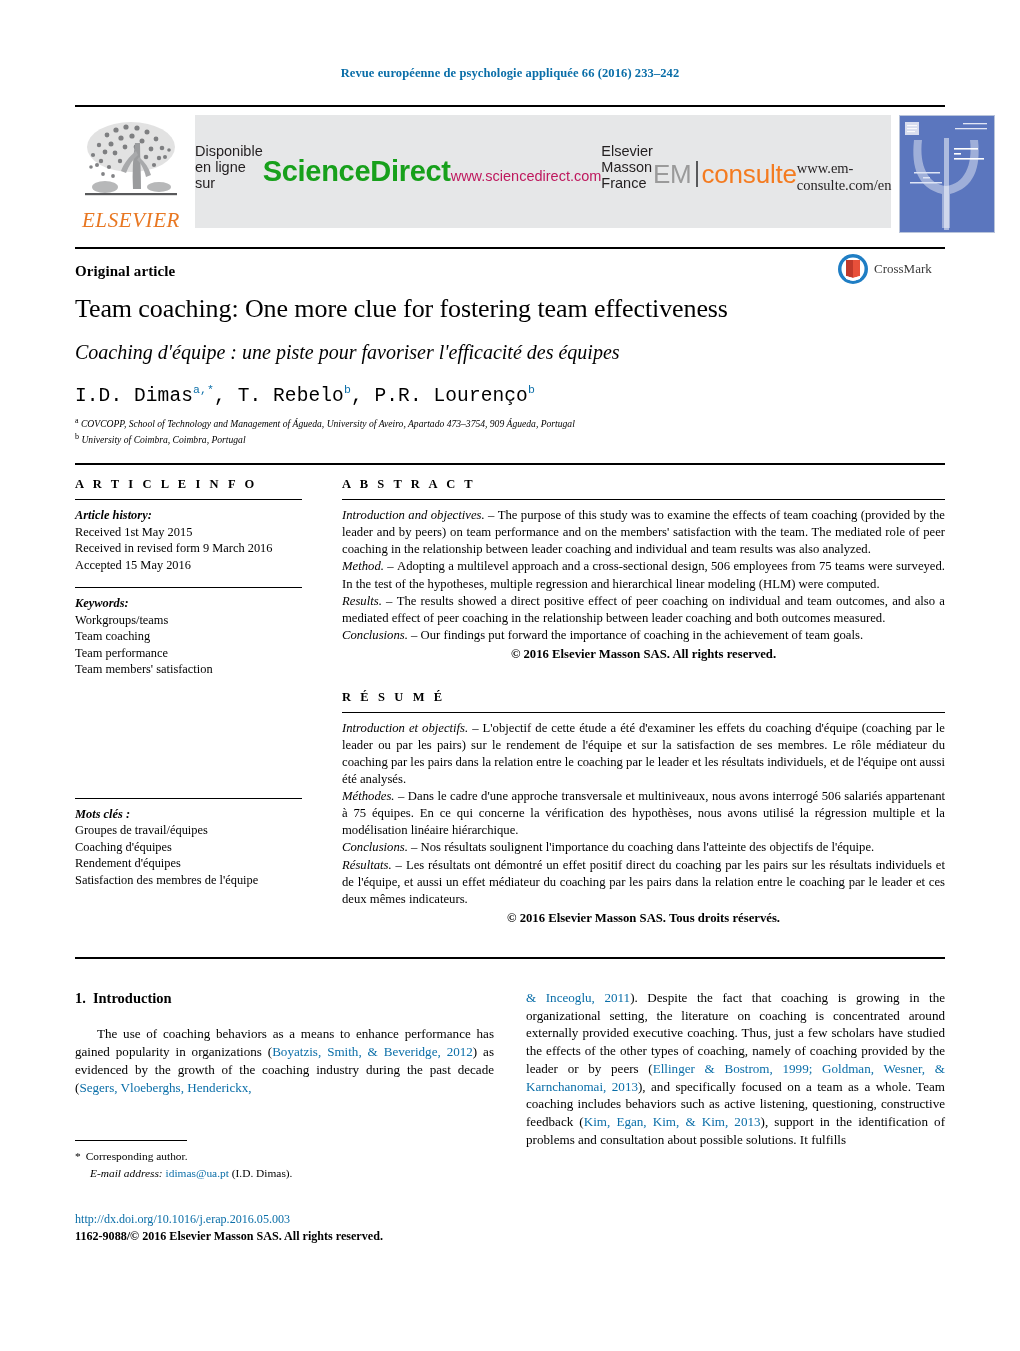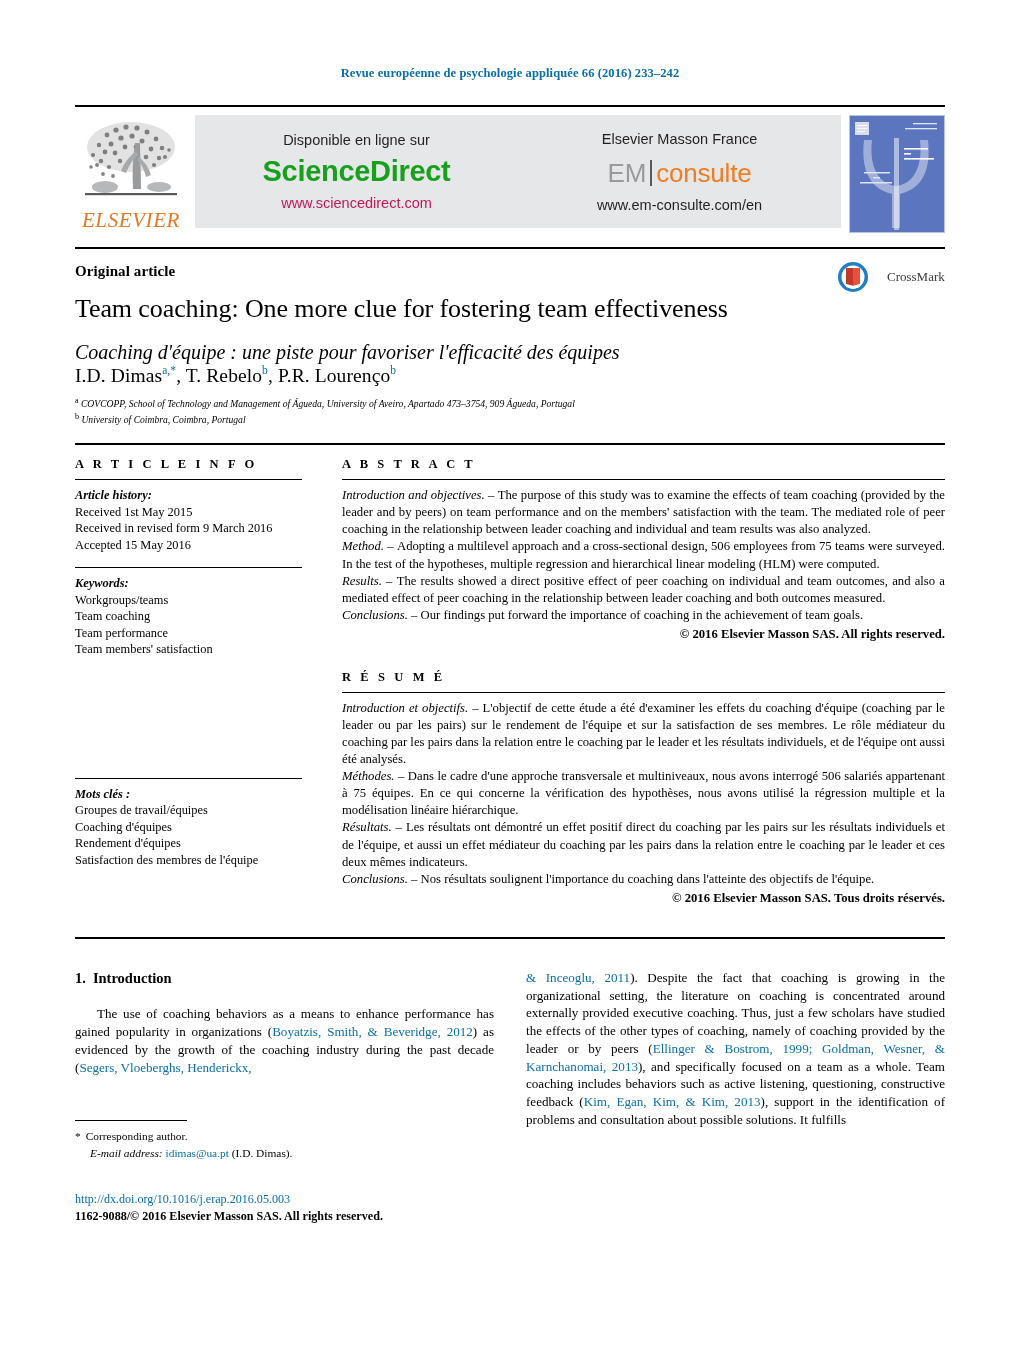--- a/index.html
+++ b/index.html
@@ -62,21 +62,21 @@
     flex: 1 1 auto;
     background: #e6e7e8;
     height: 113px;
     display: flex;
     margin-left: 8px;
     margin-right: 8px;
   }
   .banner-cell {
     flex: 1 1 50%;
     display: flex;
-    flex-direction: column;
+    flex-direction: row;
     align-items: center;
     justify-content: center;
     font-family: "Liberation Sans", sans-serif;
   }
   .banner-cell .small-top {
     font-size: 14.5px;
     color: #231f20;
     margin-bottom: 9px;
   }
   .sd-word {
@@ -105,20 +105,21 @@
     height: 26px;
     background: #58595b;
     margin: 0 4px;
     transform: translateY(4px);
   }
   .em-consulte { color: #F47B20; }
   .em-url {
     font-size: 14.5px;
     color: #231f20;
     margin-top: 11px;
+    font-family: Liberation Serif, serif;
   }
   .cover-thumb {
     flex: 0 0 96px;
     width: 96px;
     height: 118px;
     position: relative;
     overflow: hidden;
     border: 1px solid #b9c4da;
     box-sizing: border-box;
   }
@@ -145,39 +146,41 @@
     line-height: 1.12;
   }
   .sub-title {
     font-size: 20px;
     font-style: italic;
     margin-top: 13px;
     line-height: 1.15;
   }
   .authors {
     font-size: 19.5px;
+    margin-top: 19px;
     letter-spacing: .1px;
+    font-family: Liberation Mono, monospace;
   }
   .authors sup { font-size: 11.5px; color: #0a6ea8; }
   .affil {
     font-size: 9.6px;
     font-style: italic;
     line-height: 1.45;
     margin-top: 9px;
   }
   .affil sup { font-style: normal; font-size: 8px; }
 
   .crossmark {
     position: absolute;
     right: 0;
-    top: 12px;
+    top: 4px;
     width: 108px;
     display: flex;
     align-items: center;
-    gap: 18px;
+    gap: 5px;
   }
   .crossmark-label {
     font-family: "Liberation Serif", serif;
     font-size: 13px;
     color: #3b3b3b;
   }
 
   
   .info-rule {
     border-top: 2.2px solid #000;
@@ -214,21 +217,21 @@
     margin: 14px 0 7px 0;
   }
   .abs-body {
     font-size: 12.7px;
     line-height: 1.345;
     text-align: justify;
   }
   .abs-body p { margin: 0; }
   .abs-body .lead { font-style: italic; }
   .copyright {
-    text-align: right;
+    text-align: center;
     font-weight: bold;
     margin-top: 2px;
   }
   .resume-gap { height: 27px; }
 
   
   .body-rule {
     border-top: 2.2px solid #000;
     margin-top: 30px;
   }
@@ -450,22 +453,22 @@
         <div class="copyright">© 2016 Elsevier Masson SAS. All rights reserved.</div>
       </div>
 
       <div class="resume-gap"></div>
 
       <div class="sec-head">R É S U M É</div>
       <div class="thin-rule"></div>
       <div class="abs-body">
         <p><span class="lead">Introduction et objectifs. – </span><span>L'objectif de cette étude a été d'examiner les effets du coaching d'équipe (coaching par le leader ou par les pairs) sur le rendement de l'équipe et sur la satisfaction de ses membres. Le rôle médiateur du coaching par les pairs dans la relation entre le coaching par le leader et les résultats individuels, et de l'équipe ont aussi été analysés.</span></p>
         <p><span class="lead">Méthodes. – </span><span>Dans le cadre d'une approche transversale et multiniveaux, nous avons interrogé 506 salariés appartenant à 75 équipes. En ce qui concerne la vérification des hypothèses, nous avons utilisé la régression multiple et la modélisation linéaire hiérarchique.</span></p>
+        <p><span class="lead">Conclusions. – </span><span>Nos résultats soulignent l'importance du coaching dans l'atteinte des objectifs de l'équipe.</span></p>
         <p><span class="lead">Résultats. – </span><span>Les résultats ont démontré un effet positif direct du coaching par les pairs sur les résultats individuels et de l'équipe, et aussi un effet médiateur du coaching par les pairs dans la relation entre le coaching par le leader et ces deux mêmes indicateurs.</span></p>
-        <p><span class="lead">Conclusions. – </span><span>Nos résultats soulignent l'importance du coaching dans l'atteinte des objectifs de l'équipe.</span></p>
         <div class="copyright">© 2016 Elsevier Masson SAS. Tous droits réservés.</div>
       </div>
     </div>
   </div>
 
   <div class="body-rule"></div>
 
   <div class="body-cols">
 
     <div class="body-col">

